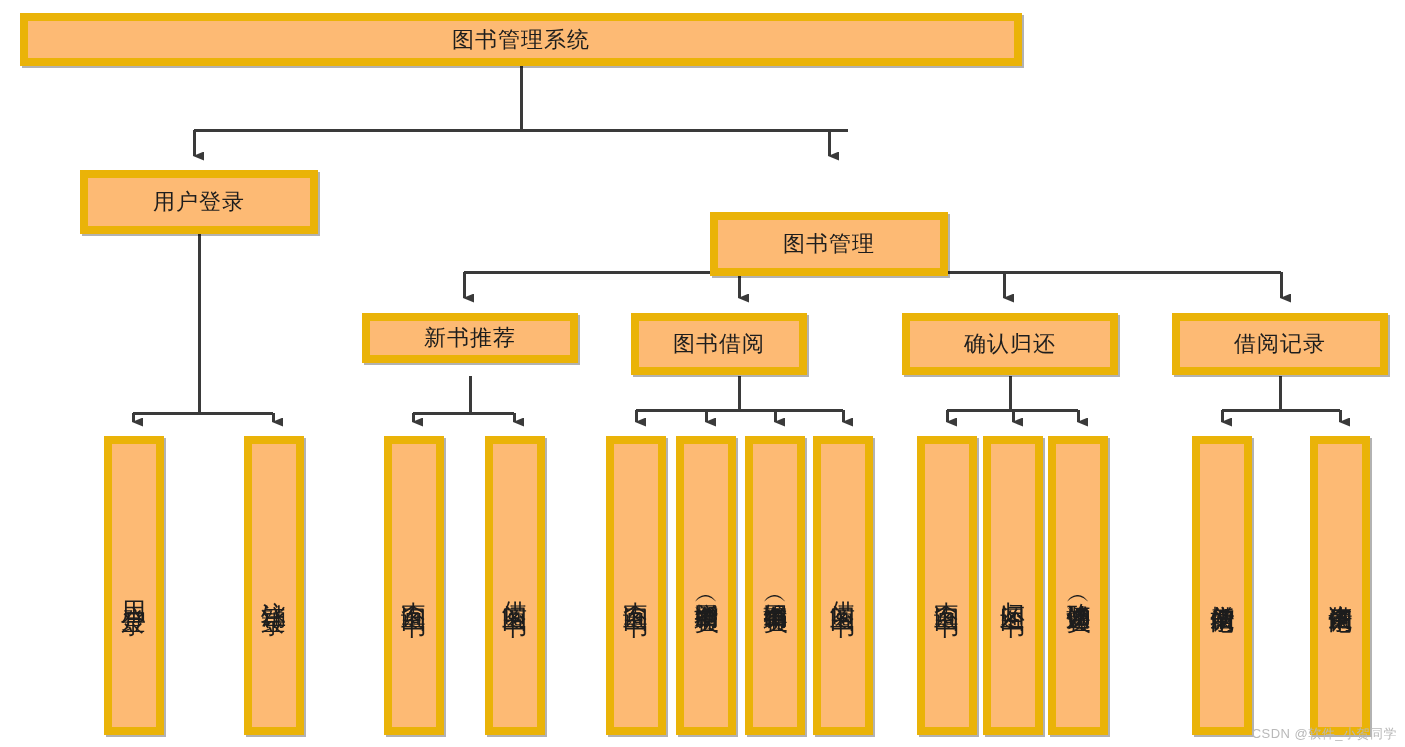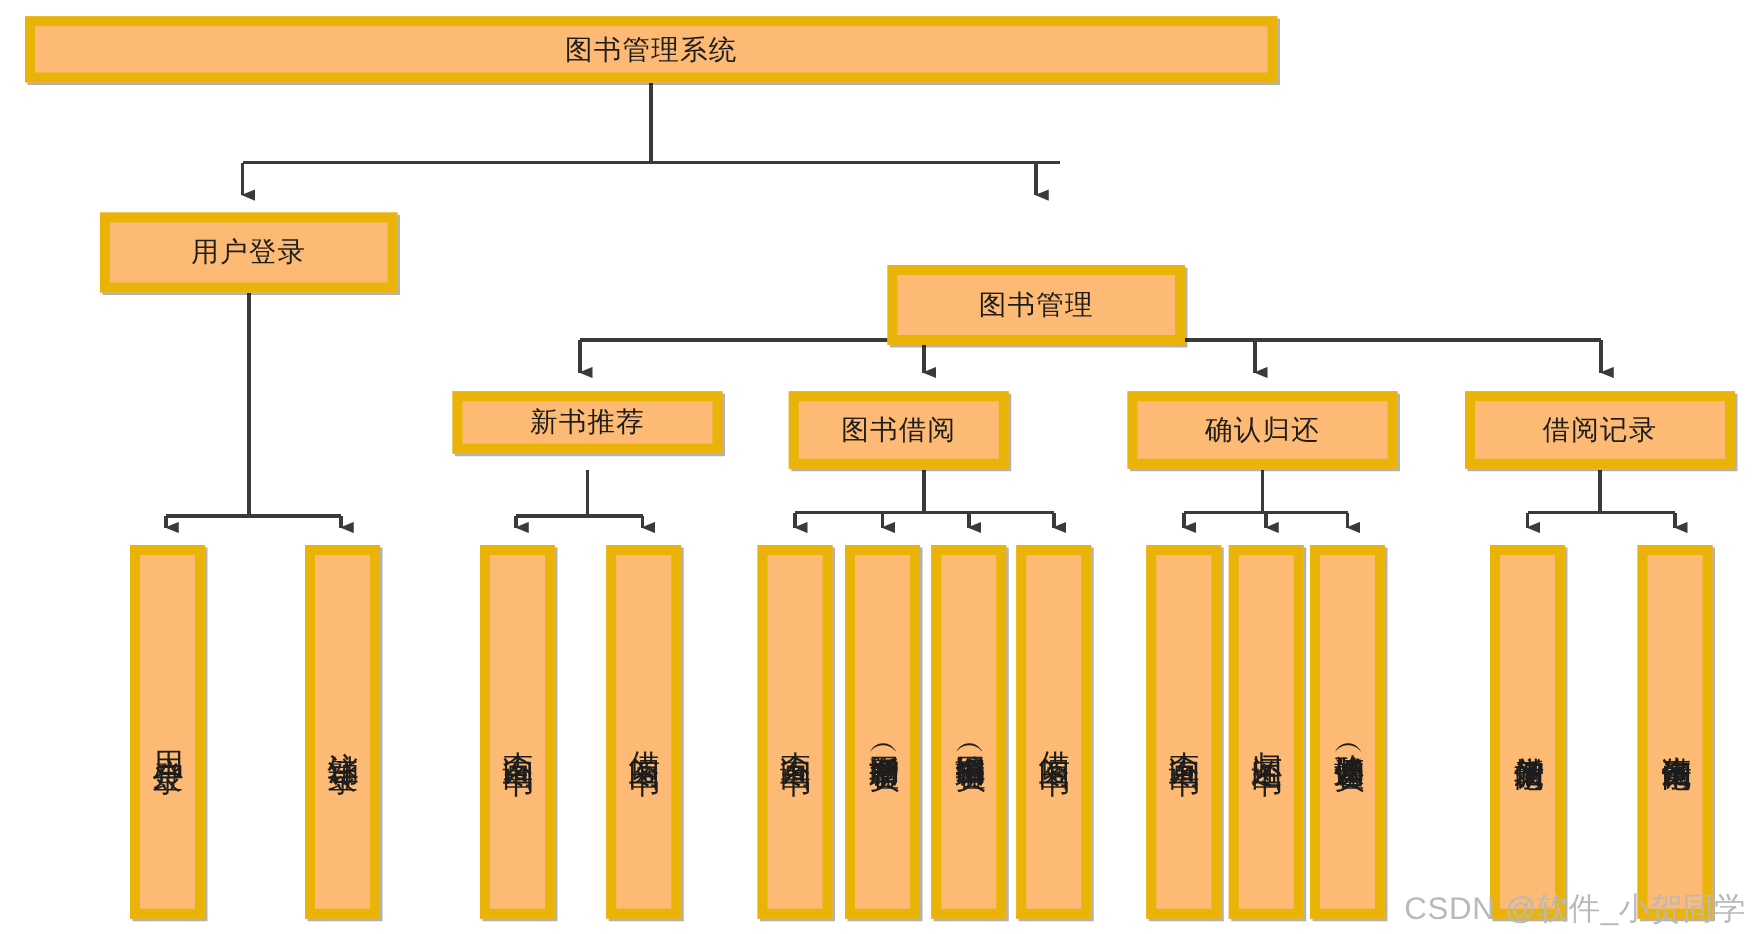--- a/index.html
+++ b/index.html
@@ -62,21 +62,21 @@
     position: absolute;
     left: 0; top: 0;
     width: 1405px;
     height: 747px;
     pointer-events: none;
   }
   #watermark {
     position: absolute;
     right: 8px;
     bottom: 4px;
-    font-size: 25px;
+    font-size: 13px;
     color: #b9b9b9;
     letter-spacing: 0.5px;
     white-space: nowrap;
   }
 </style>
 </head>
 <body>
 
 <div id="diagram-root">
 

